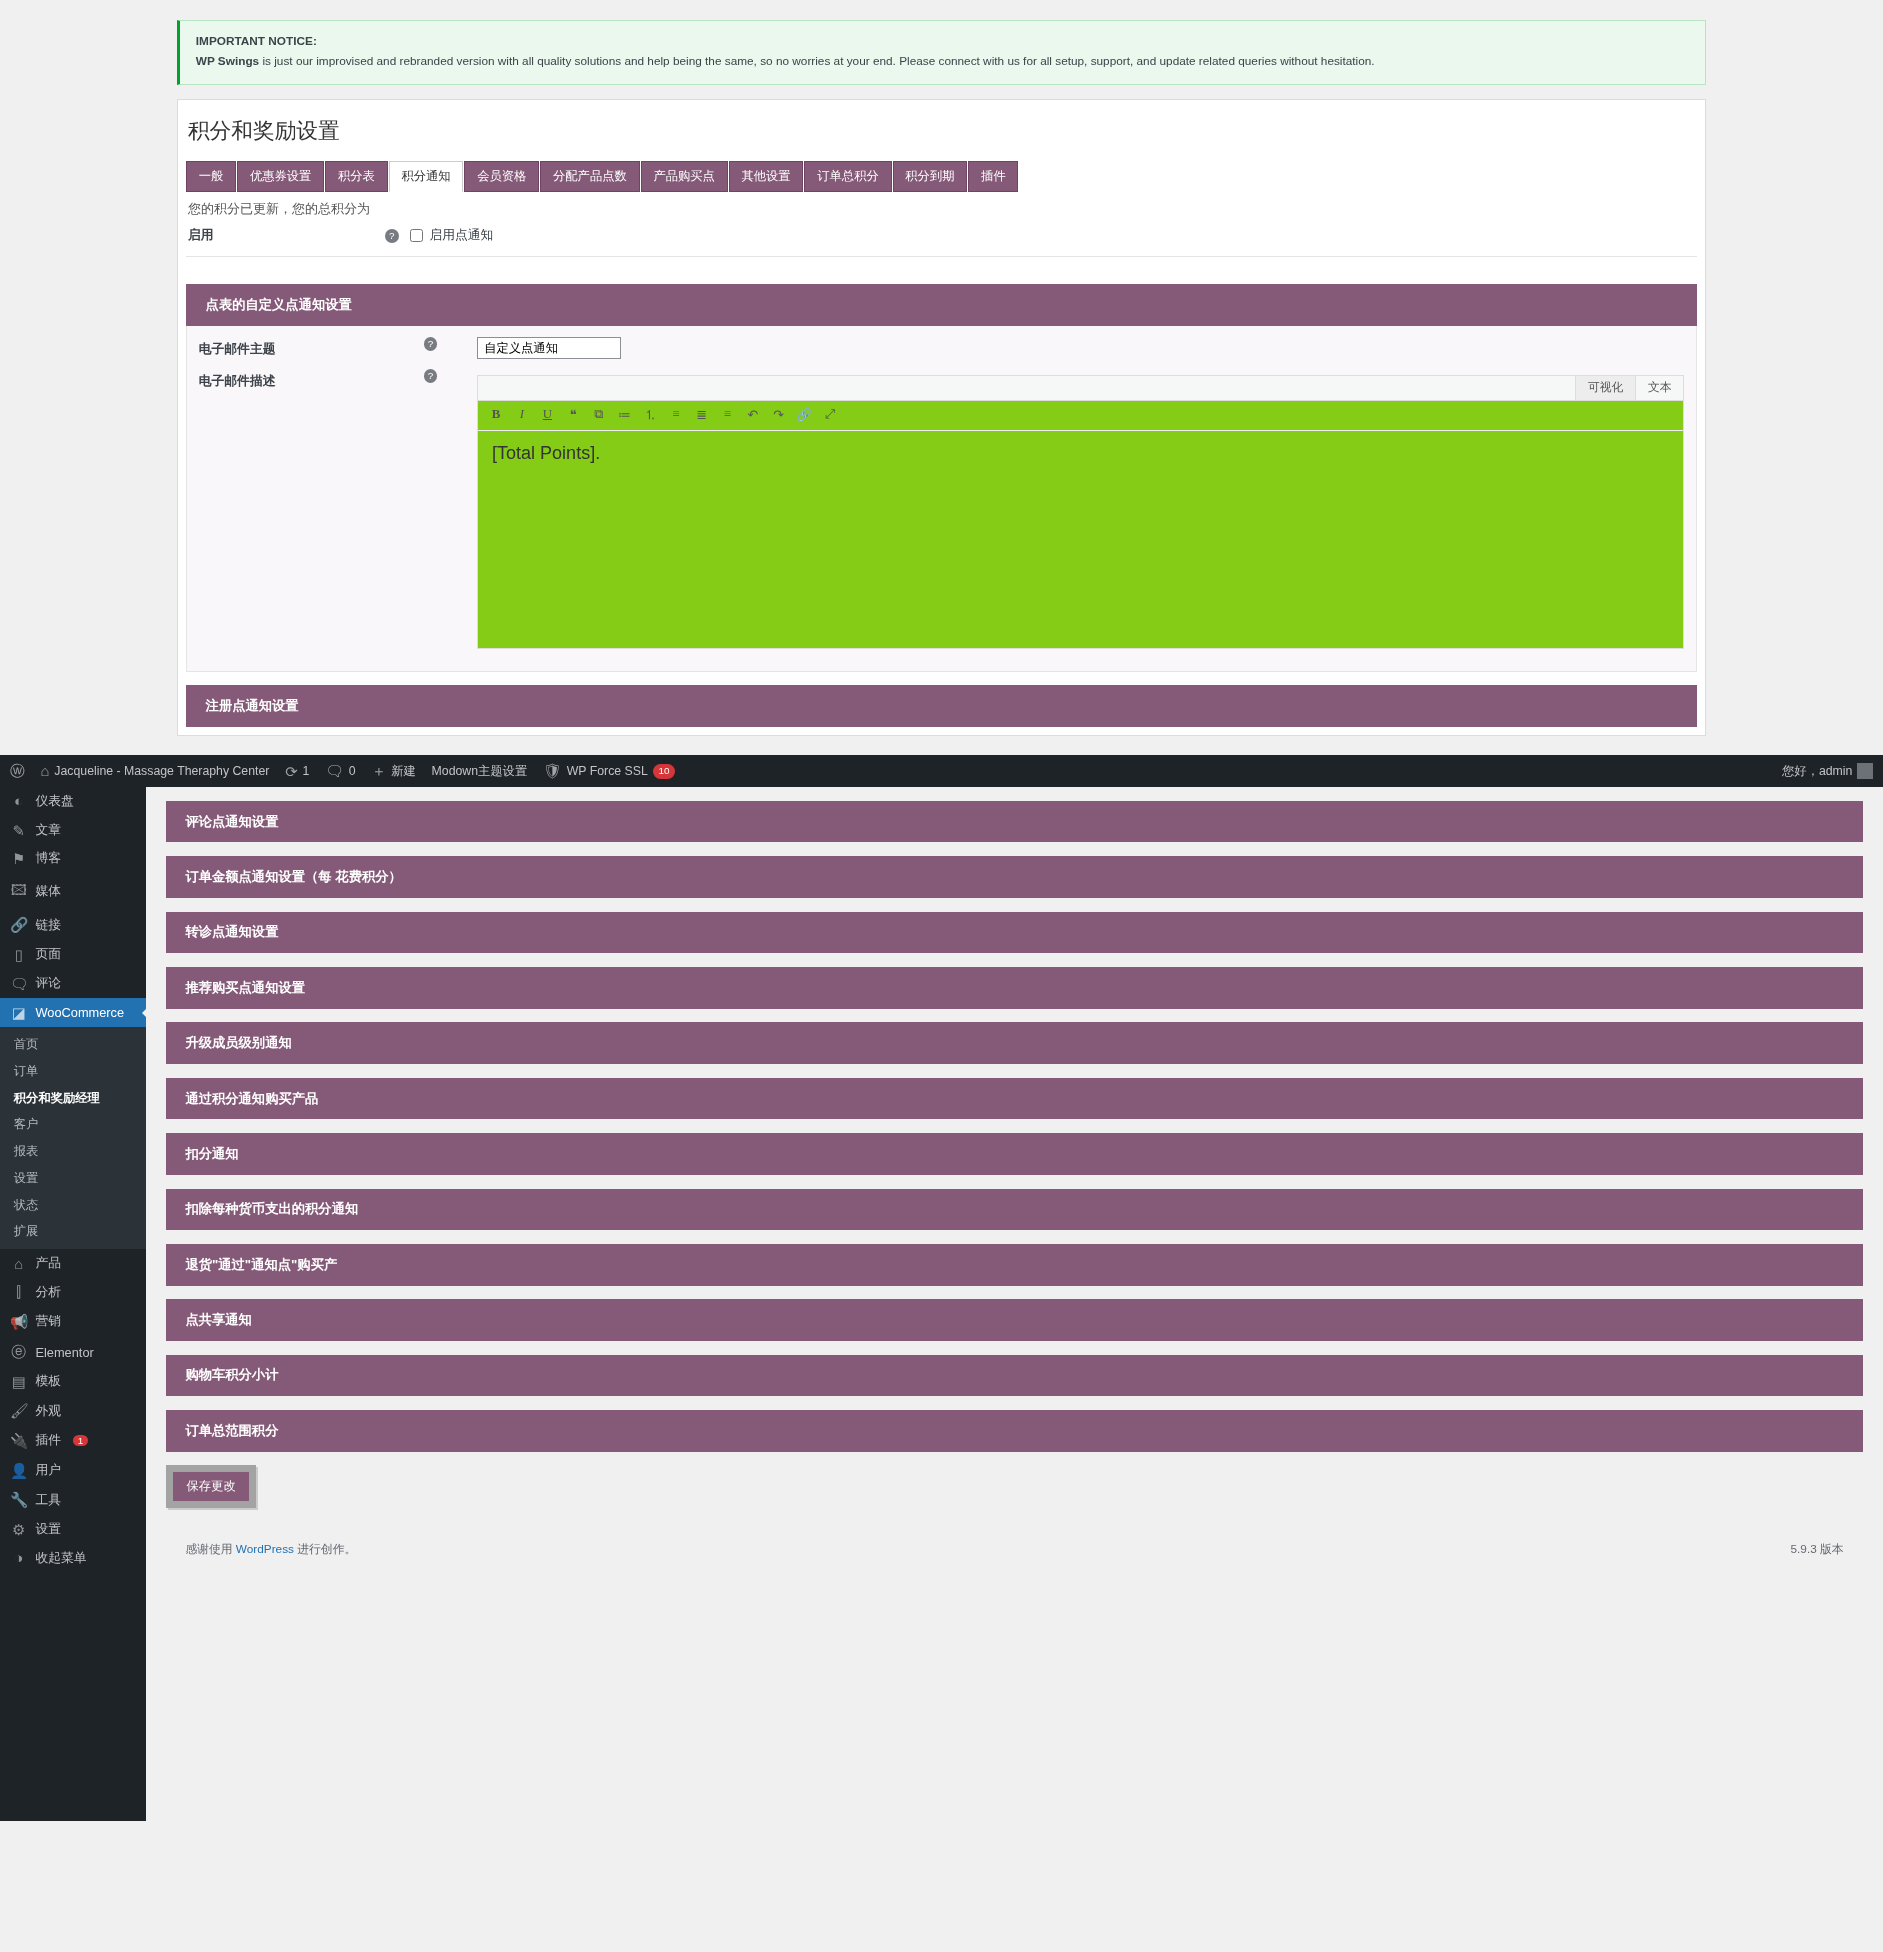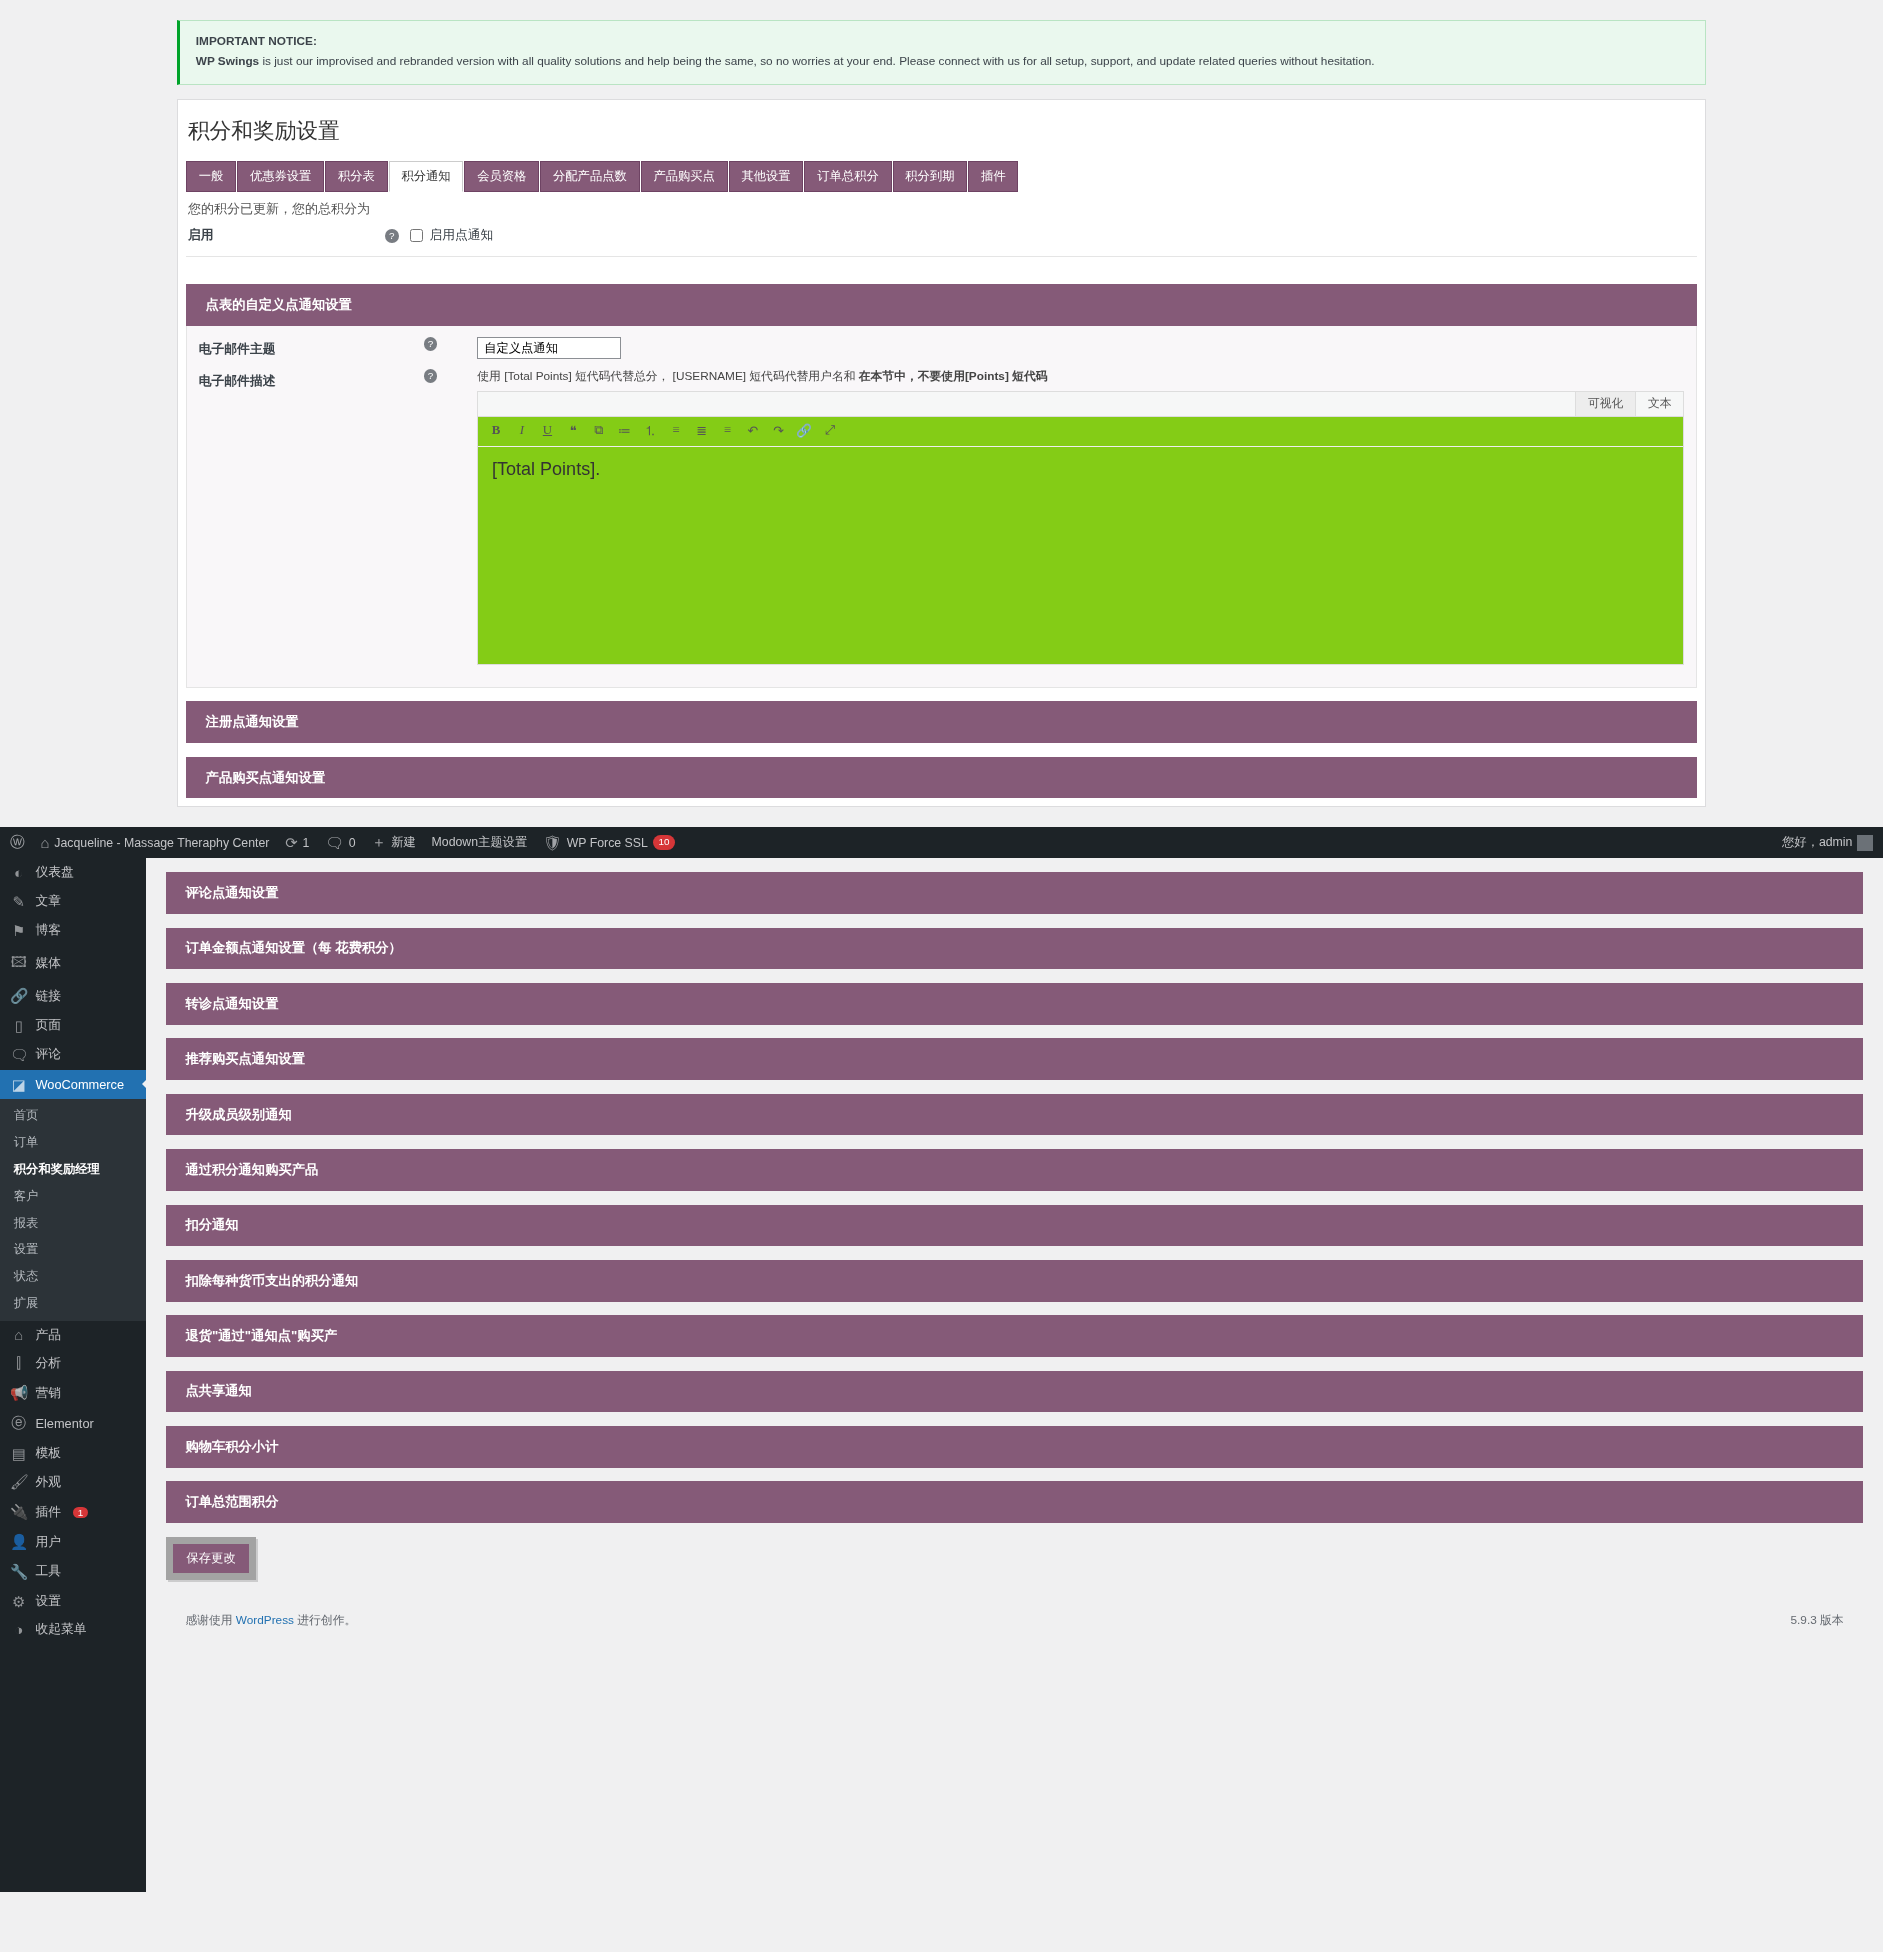--- a/index.html
+++ b/index.html
@@ -227,23 +227,20 @@
         <span class="help-dot">?</span>
         <div class="val">
           <input type="text" class="small" value="自定义点通知" style="">
         </div>
       </div>
 
       <div class="field-row">
         <span class="lbl">电子邮件描述</span>
         <span class="help-dot">?</span>
         <div class="val">
-          <div class="hint">
-            <span>使用 [Total Points] 短代码代替总分，   [USERNAME] 短代码代替用户名和 </span><strong>在本节中，不要使用[Points] 短代码</strong>
-          </div>
           <div class="editor">
             <div class="editor-tabs">
               <span class="active">可视化</span>
               <span>文本</span>
             </div>
             <div class="editor-toolbar">
               <span class="b">B</span>
               <span class="i">I</span>
               <span class="u">U</span>
               <span>❝</span>
@@ -259,21 +256,20 @@
               <span>⤢</span>
             </div>
             <div class="editor-body">[Total Points].</div>
           </div>
         </div>
       </div>
     </div>
 
     <div class="section-stack" id="collapsed-top">
         <div class="section-head">注册点通知设置</div>
-        <div class="section-head">产品购买点通知设置</div>
       </div>
   </div>
 </div>
 
 <div class="admin-wrap">
 
   <div class="adminbar">
     <div class="left">
       <span class="item">
           <span class="ico">ⓦ</span>

